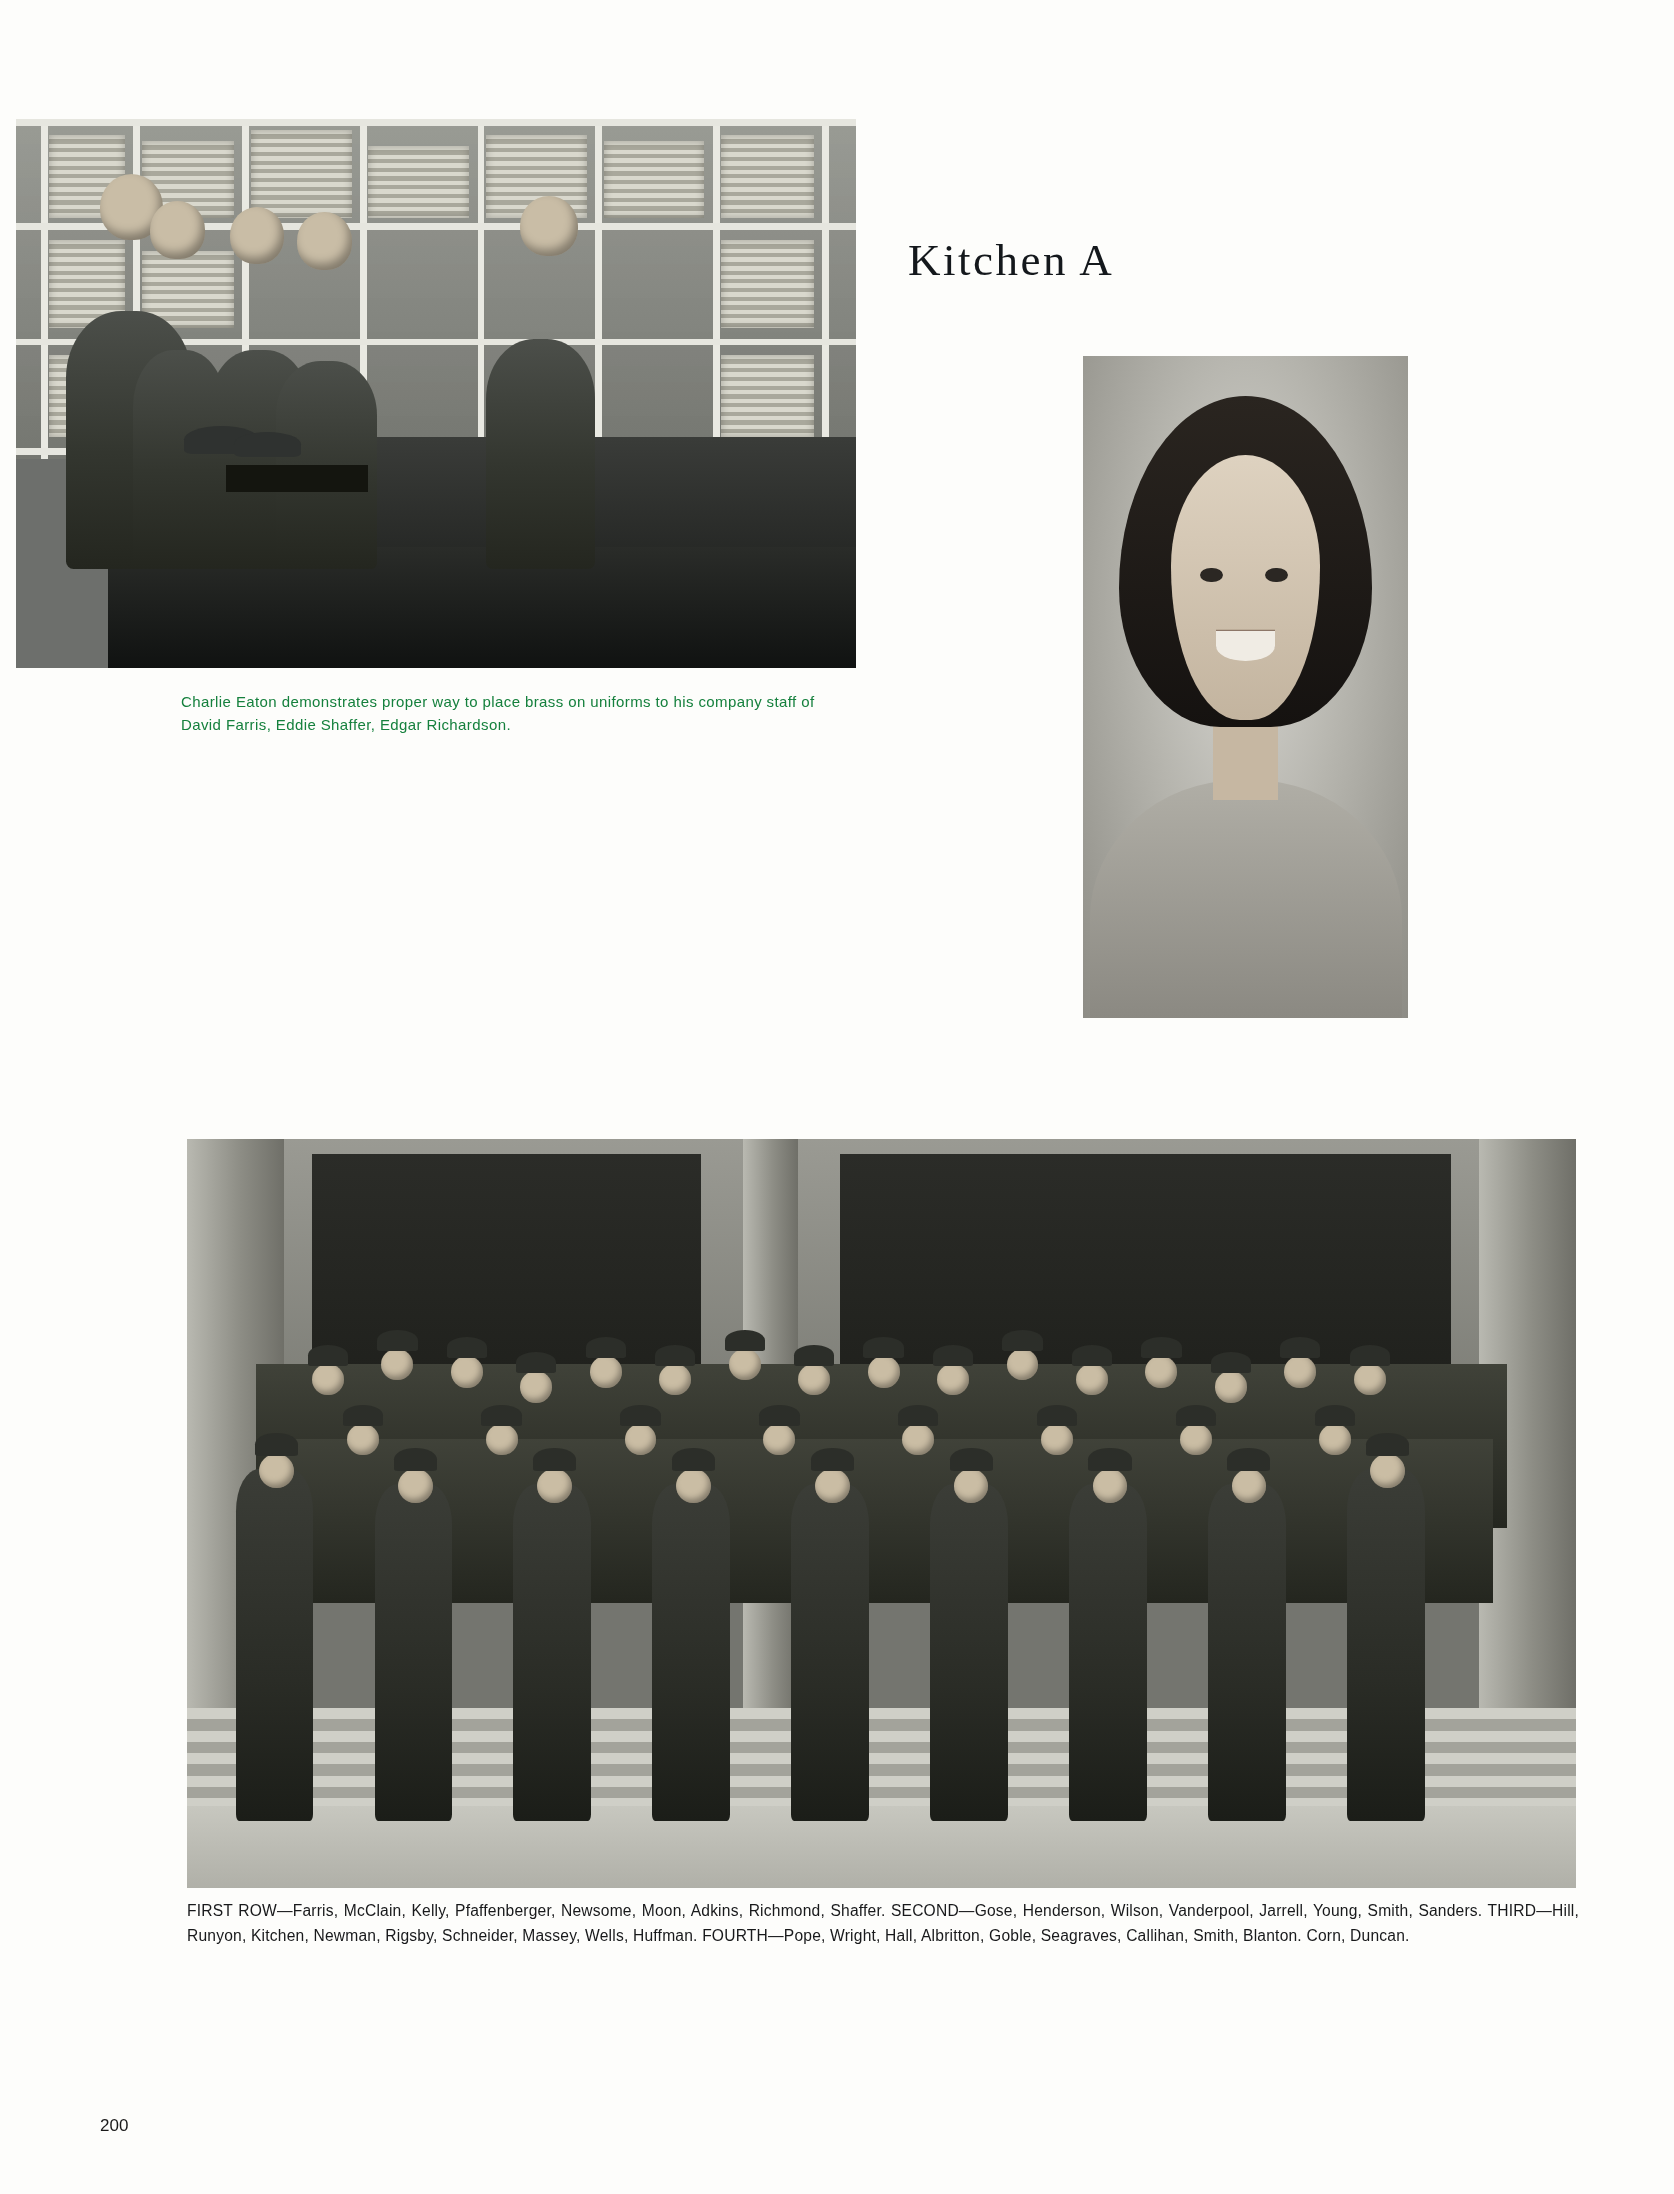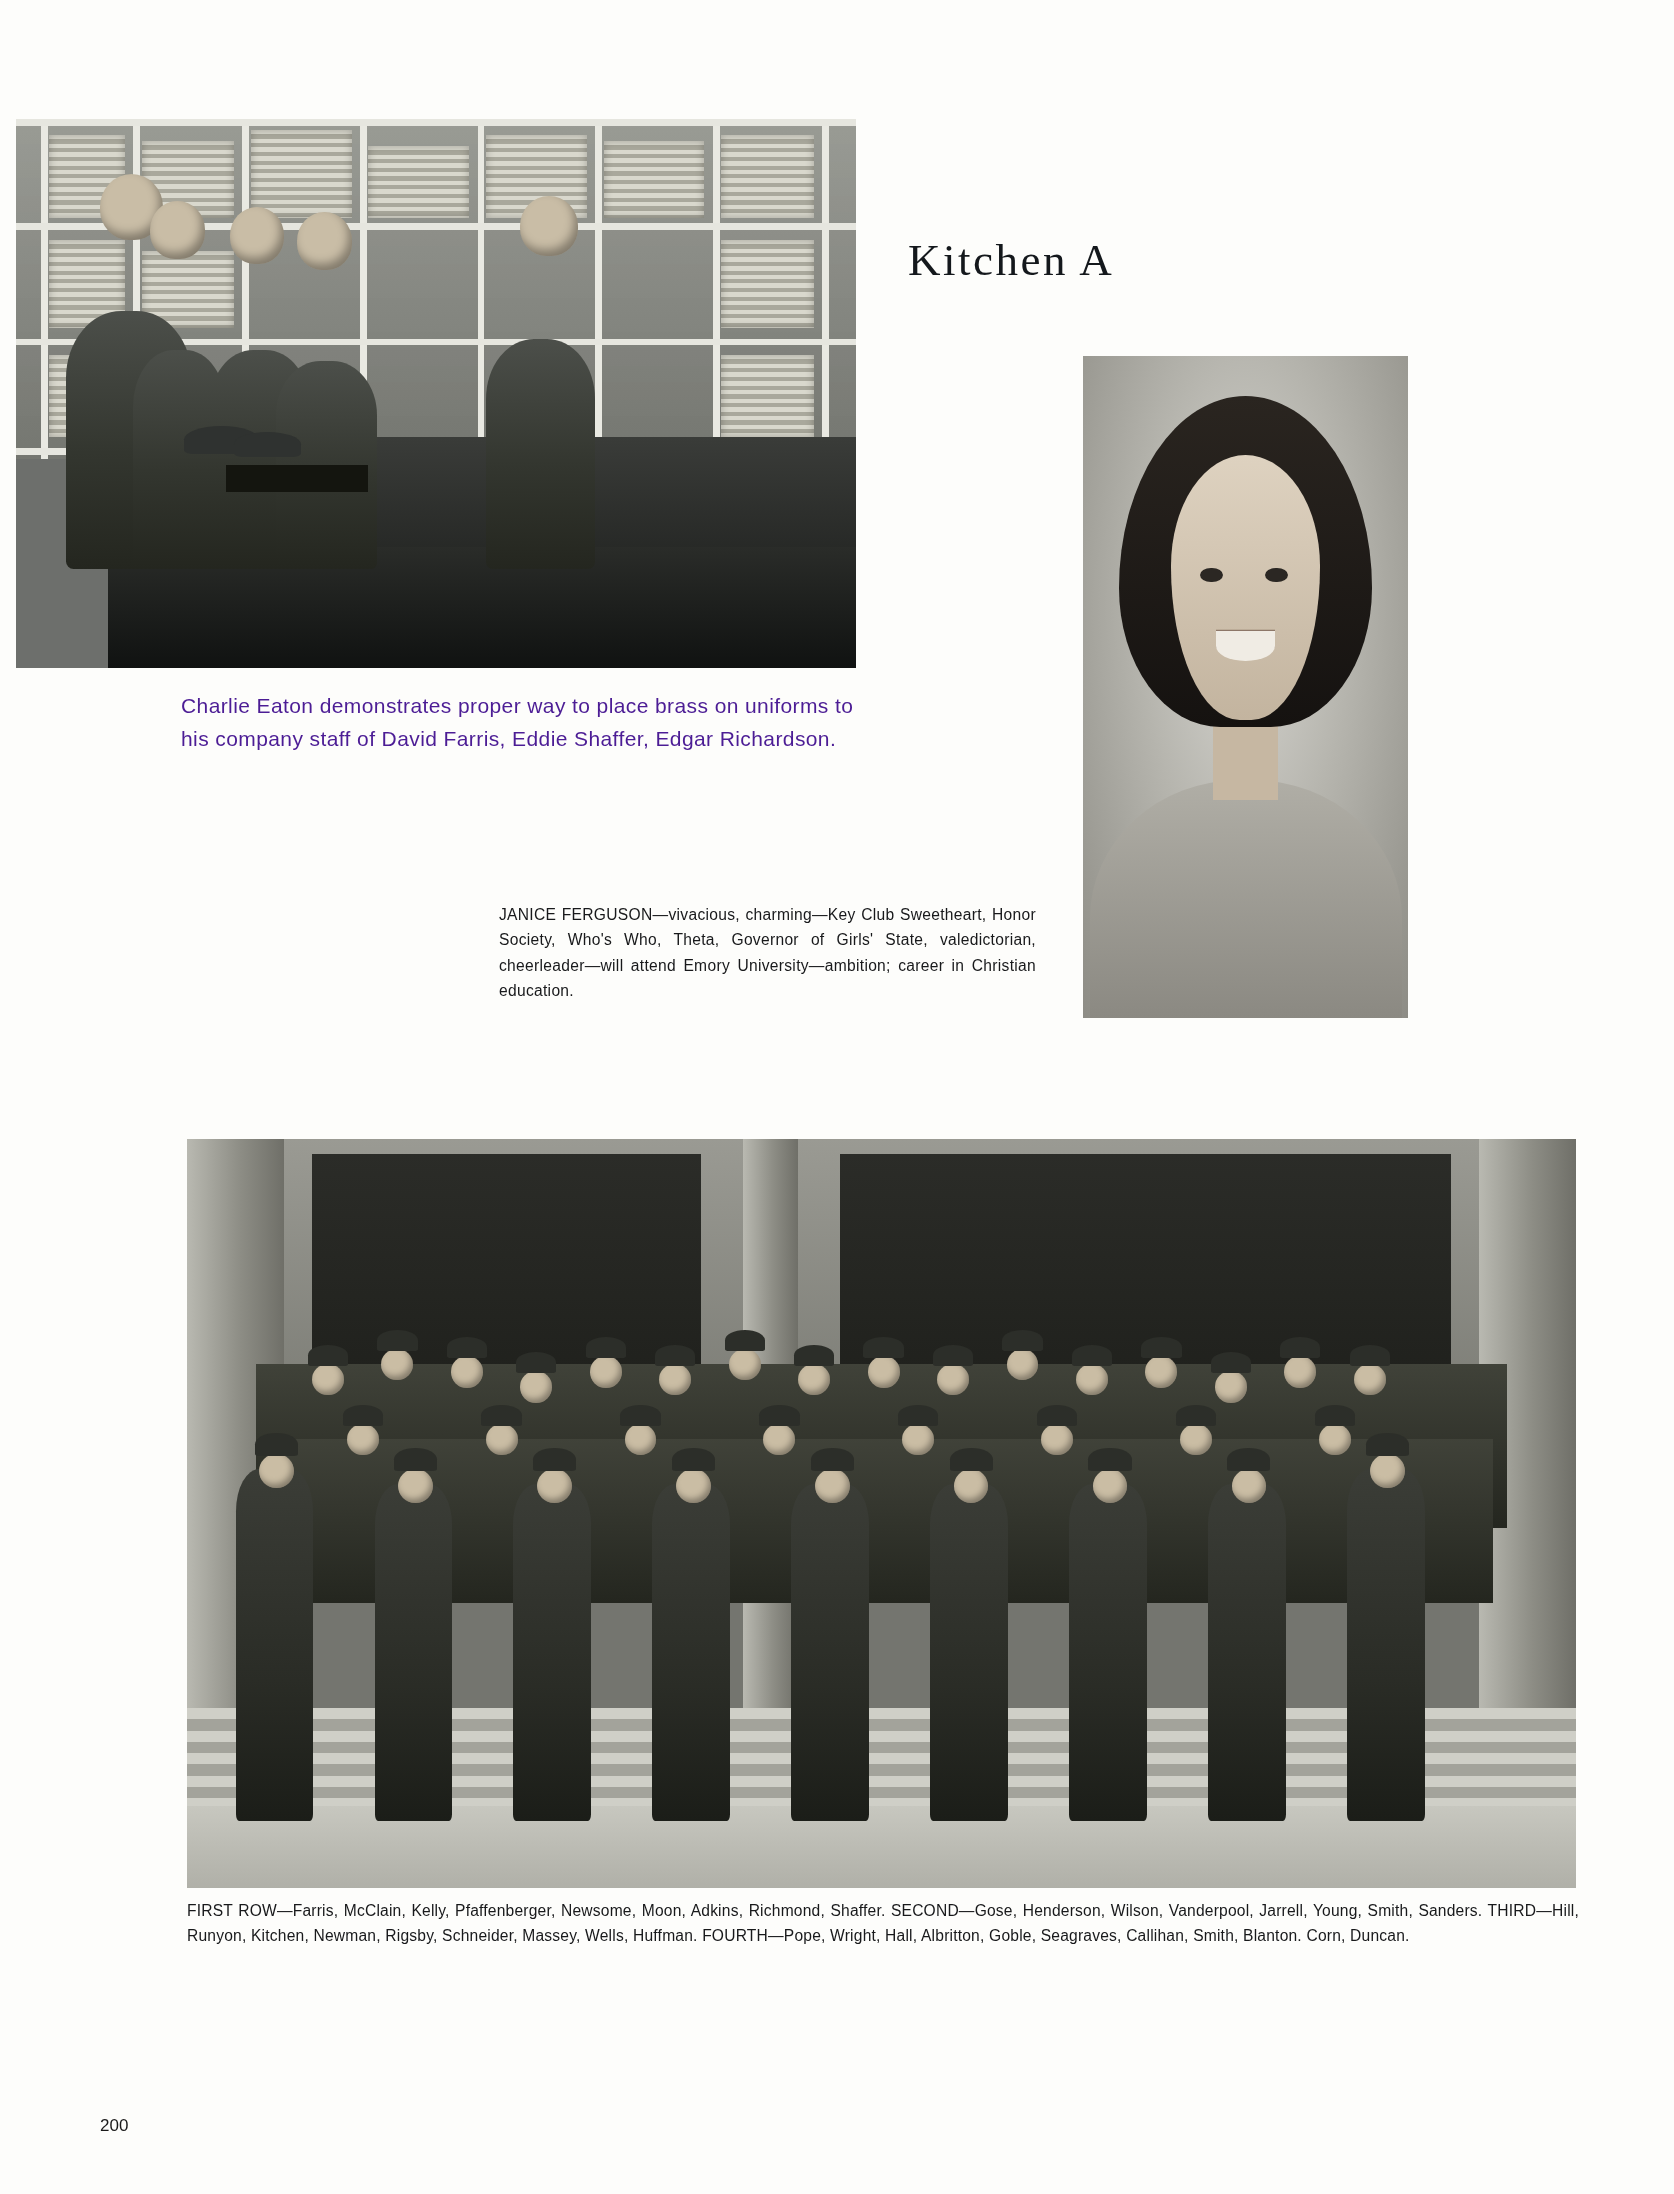--- a/index.html
+++ b/index.html
@@ -60,24 +60,24 @@
     height: 749px;
     overflow: hidden;
     background: #74756f;
   }
 
   .cap-uniform {
     position: absolute;
     left: 181px;
     top: 690px;
     width: 677px;
-    font-size: 21px;
+    font-size: 15px;
     line-height: 1.55;
     letter-spacing: 0.4px;
-    color: #4c1d95;
+    color: #15803d;
   }
 
   .cap-sweetheart {
     position: absolute;
     left: 499px;
     top: 902px;
     width: 537px;
     font-size: 15.6px;
     line-height: 1.62;
     letter-spacing: 0.3px;
@@ -290,21 +290,20 @@
     <div class="portrait-bg"></div>
     <div class="portrait-shoulders"></div>
     <div class="portrait-neck"></div>
     <div class="portrait-hair"></div>
     <div class="portrait-face"></div>
     <div class="eye" style="left:36%;top:32%"></div>
     <div class="eye" style="left:56%;top:32%"></div>
     <div class="smile"></div>
   </div>
 
-  <div class="cap-sweetheart">JANICE FERGUSON—vivacious, charming—Key Club Sweetheart, Honor Society, Who's Who, Theta, Governor of Girls' State, valedictorian, cheerleader—will attend Emory University—ambition; career in Christian education.</div>
 
   <div class="photo-group">
     <div class="bldg"></div>
     <div class="column" style="left:0;width:7%"></div>
     <div class="column" style="left:40%;width:4%"></div>
     <div class="column" style="left:93%;width:7%"></div>
     <div class="bldg-door" style="left:9%;width:28%"></div>
     <div class="bldg-door" style="left:47%;width:44%"></div>
     <div class="steps"></div>
     <div class="ground"></div>

